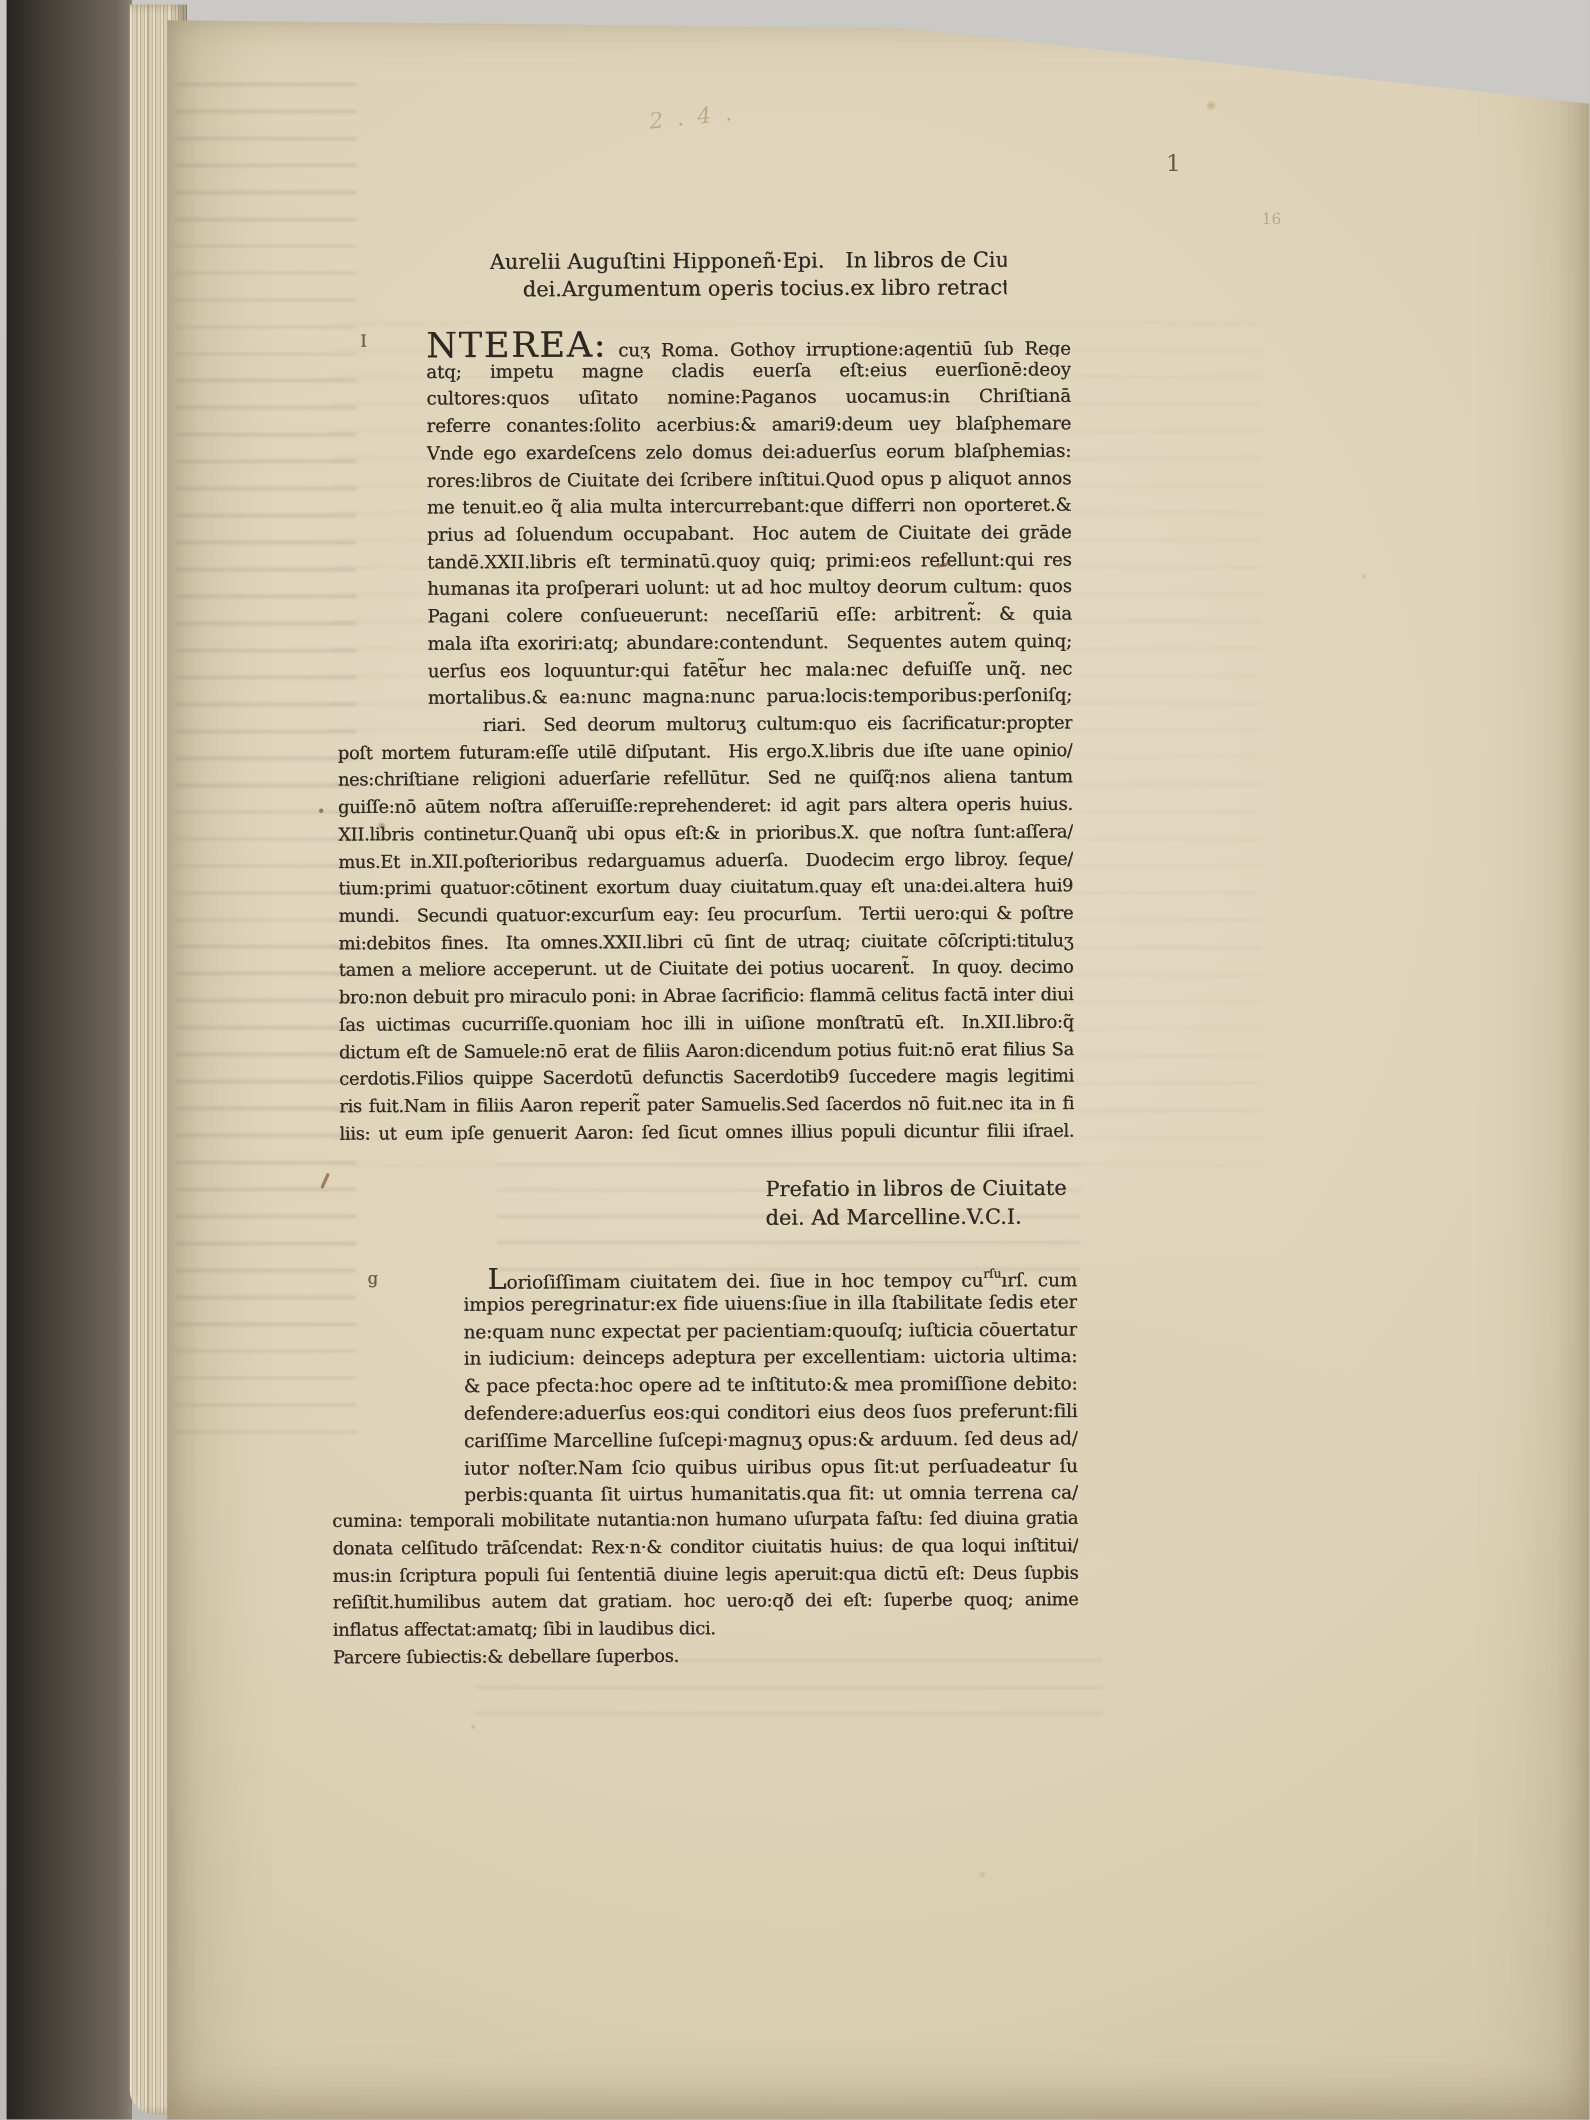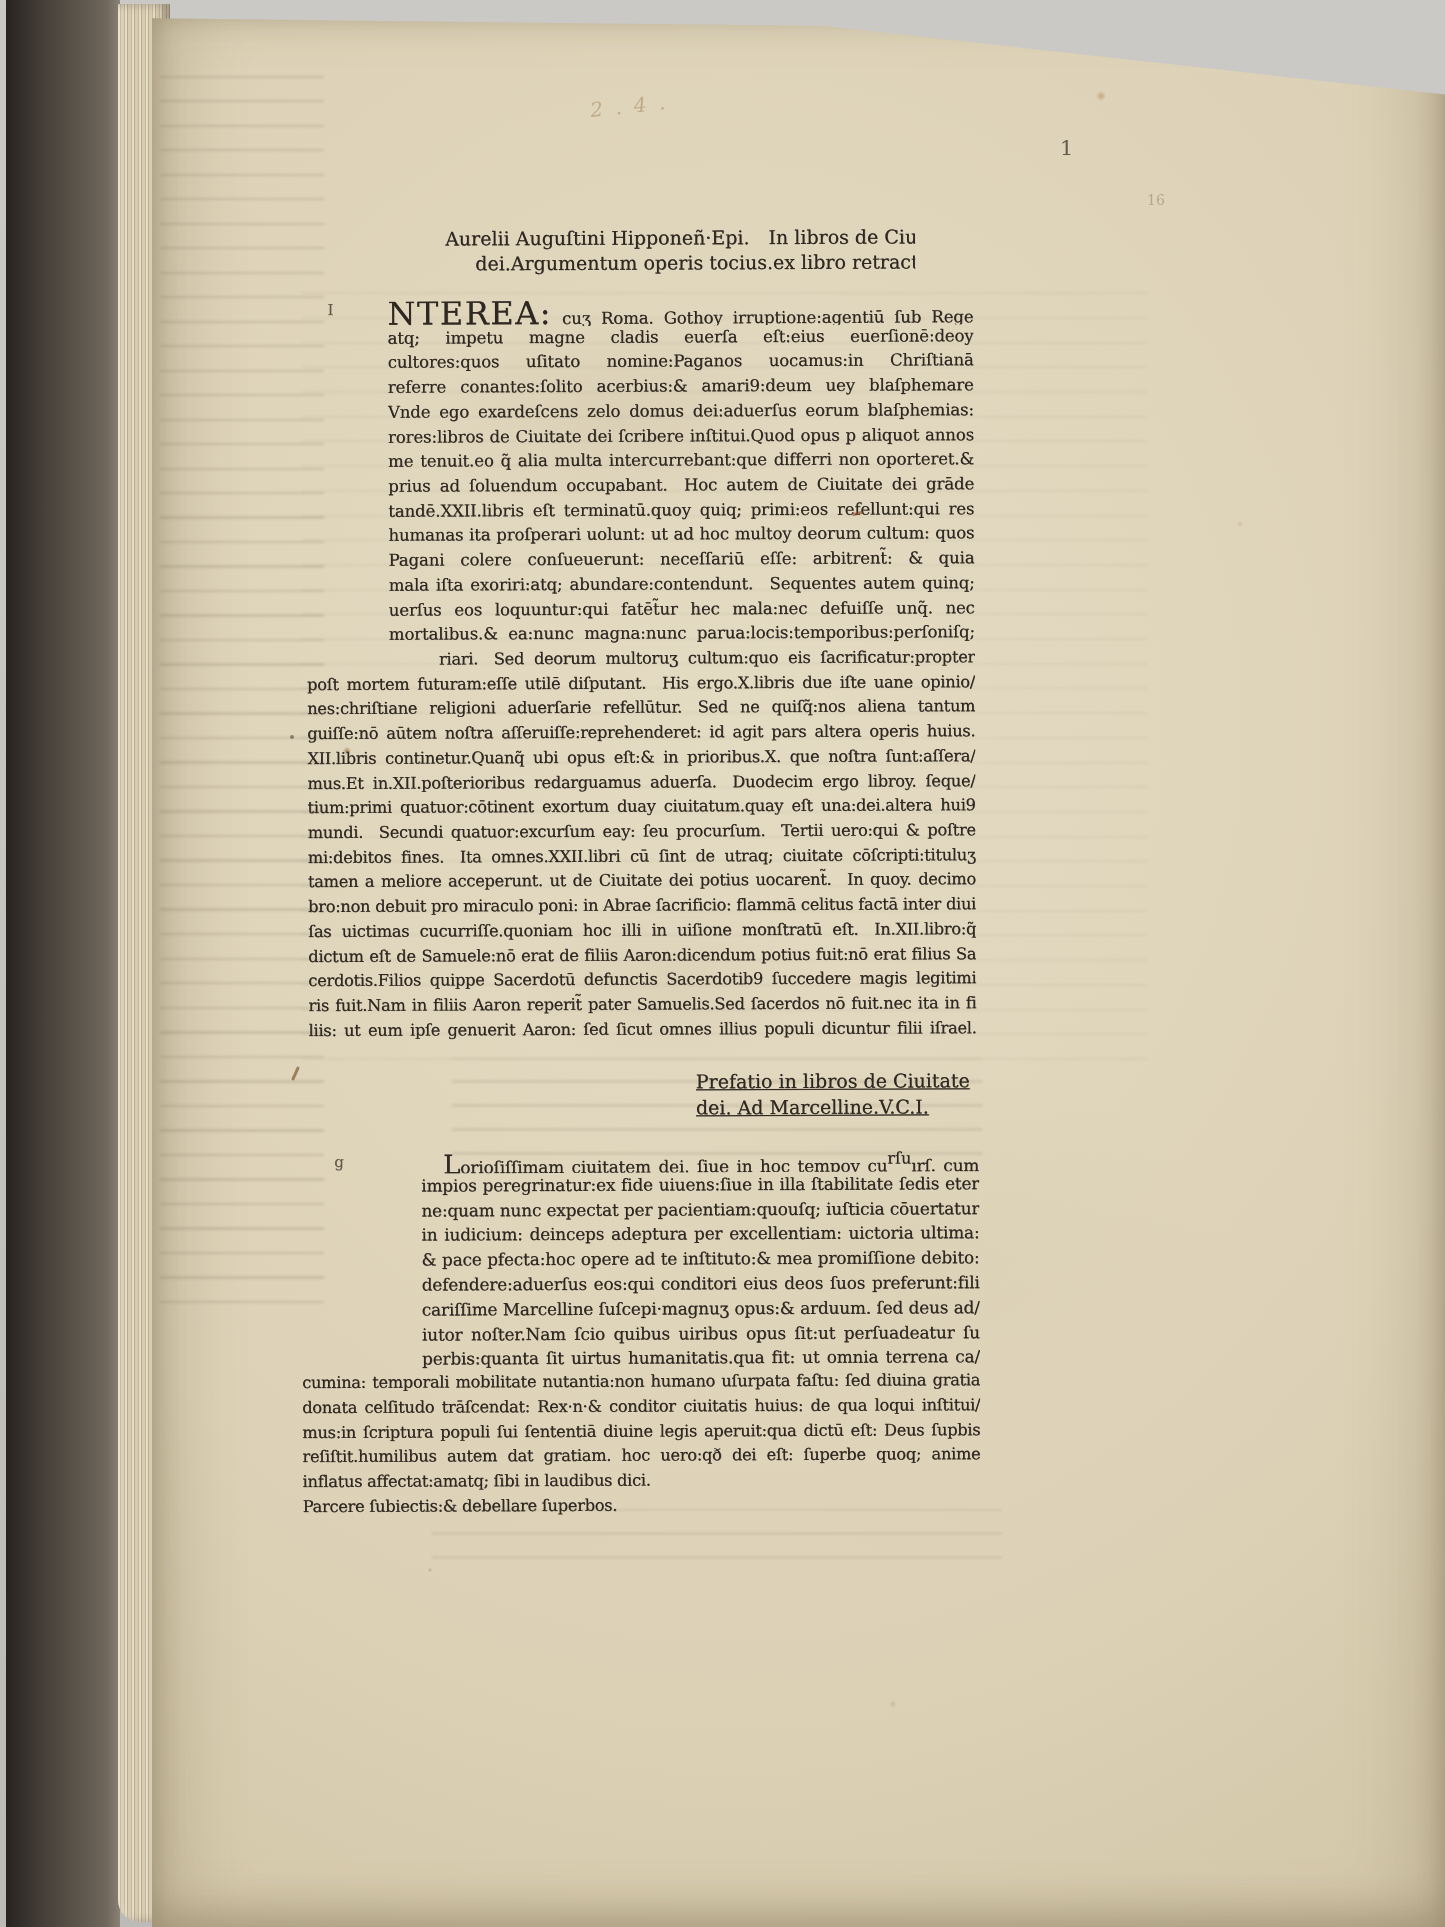--- a/index.html
+++ b/index.html
@@ -63,25 +63,25 @@
   .header  { left:296px; top:226px; width:470px; font-size:19px; line-height:25px; white-space:nowrap; }
   .header .tline { text-align:left; text-align-last:left; }
   .header .indent2 { padding-left:30px; }
   .p1a { left:238px; top:301px; width:586px; font-size:16.5px; line-height:24.72px; letter-spacing:-0.1px; }
   .p1a .tline { height:24.72px; }
   .p1b { left:156px; top:647px; width:668px; font-size:16.2px; line-height:24.72px; letter-spacing:-0.25px; }
   .p1b .tline { height:24.72px; }
   .p1b .tline:first-child { text-indent:132px; }
   .caps { font-size:32px; letter-spacing:1.5px; }
   .h2 { left:543px; top:1070px; width:320px; font-size:19px; line-height:25.5px; white-space:nowrap; }
-  .h2 .tline { text-align:right; text-align-last:left;text-decoration:underline; }
+  .h2 .tline { text-align:right; text-align-last:left; }
   .p2a { left:268px; top:1148px; width:558px; font-size:16.8px; line-height:24.8px; letter-spacing:-0.1px; }
   .p2a .tline { height:24.8px; }
   .caps2 { font-size:26px; padding-left:22px; }
-  .sup { font-size:16px; vertical-align:8px; letter-spacing:0; }
+  .sup { font-size:11px; vertical-align:8px; letter-spacing:0; }
   .p2b { left:148px; top:1370px; width:678px; font-size:16.2px; line-height:24.8px; letter-spacing:-0.25px; }
   .p2b .tline { height:24.8px; }
   .p2b .plain { text-align:left; text-align-last:left; }
   
   .guide { color:#3a332b; opacity:.75; font-size:15px; }
   .guide-i { left:178px; top:300px; }
   .guide-g { left:181px; top:1152px; }
   .hand-mark { left:438px; top:94px; font-size:20px; color:#9a7a4a; opacity:.45; transform:rotate(-6deg); font-style:italic; letter-spacing:3px; }
   .folio { left:908px; top:136px; font-size:21px; color:#4f463a; opacity:.85; }
   .pencil { left:995px; top:158px; font-size:14px; color:#75664f; opacity:.4;margin-top:34px; }

